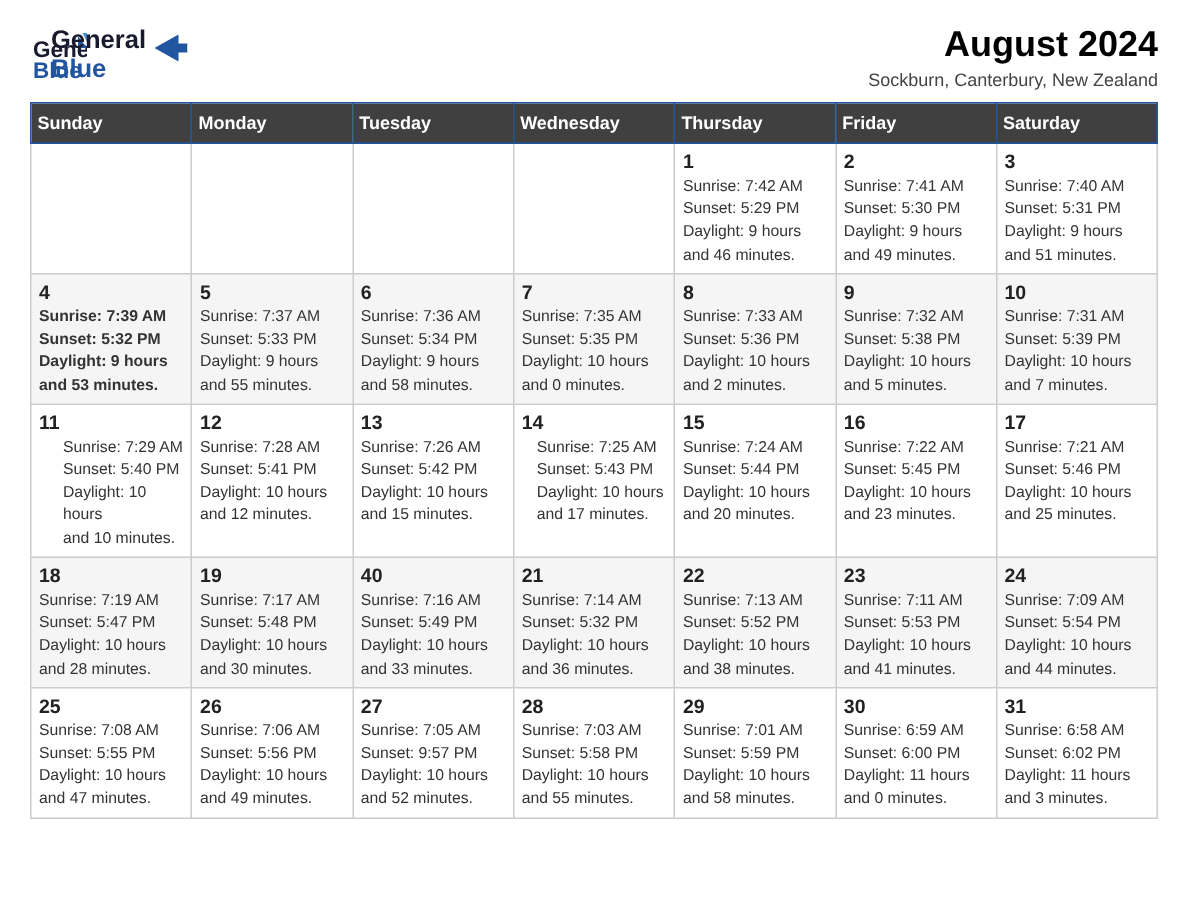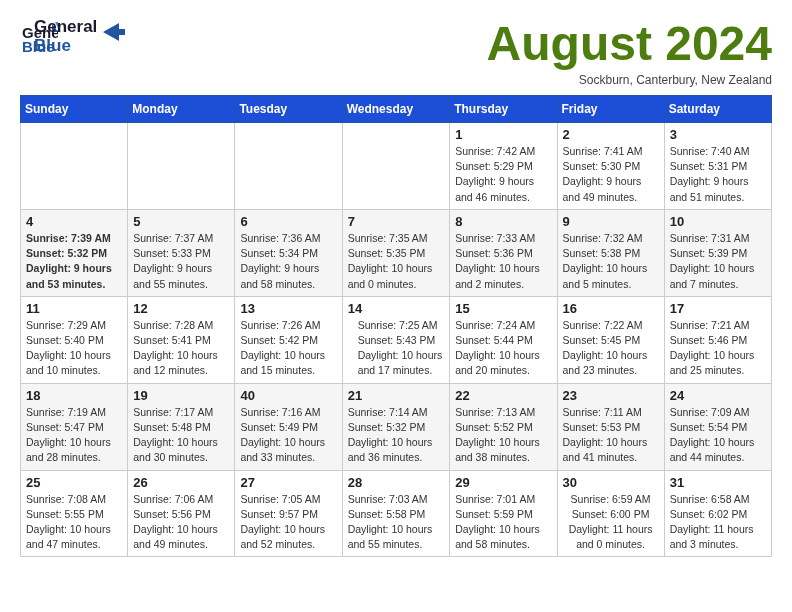--- a/index.html
+++ b/index.html
@@ -13,36 +13,36 @@
     .header {
       display: flex;
       align-items: flex-start;
       justify-content: space-between;
       margin-bottom: 8px;
     }
     .title-block {
       text-align: right;
     }
     .main-title {
-      font-size: 48px;
+      font-size: 24px;
       font-weight: bold;
-      color: #4d7c0f;
+      color: #000000;
     }
     .subtitle {
       font-size: 12px;
       color: #444;
       margin-top: 2px;
     }
     .calendar {
       width: 100%;
       border-collapse: collapse;
       font-size: 11px;
     }
     .calendar th {
-      background: #1d4ed8;
+      background: #404040;
       color: #fff;
       padding: 6px 4px;
       text-align: left;
       font-size: 12px;
       font-weight: bold;
       border: 1px solid #2255a0;
     }
     .calendar td {
       border: 1px solid #ccc;
       padding: 4px 5px;
@@ -190,21 +190,21 @@
           <span class="day-number">10</span>
           <div class="day-info" style="white-space: pre-line;">Sunrise: 7:31 AM
 Sunset: 5:39 PM
 Daylight: 10 hours
 and 7 minutes.</div>
         </td>
       </tr>
       <tr>
         <td>
           <span class="day-number">11</span>
-          <div class="day-info" style="white-space: pre-line;">Sunrise: 7:29 AM
+          <div class="day-info" style="white-space: pre-line; margin-left: 16px;">Sunrise: 7:29 AM
 Sunset: 5:40 PM
 Daylight: 10 hours
 and 10 minutes.</div>
         </td>
         <td>
           <span class="day-number">12</span>
           <div class="day-info" style="white-space: pre-line;">Sunrise: 7:28 AM
 Sunset: 5:41 PM
 Daylight: 10 hours
 and 12 minutes.</div>
@@ -327,21 +327,21 @@
         </td>
         <td>
           <span class="day-number">29</span>
           <div class="day-info" style="white-space: pre-line;">Sunrise: 7:01 AM
 Sunset: 5:59 PM
 Daylight: 10 hours
 and 58 minutes.</div>
         </td>
         <td>
           <span class="day-number">30</span>
-          <div class="day-info" style="white-space: pre-line; text-align: center;">Sunrise: 6:59 AM
+          <div class="day-info" style="white-space: pre-line;">Sunrise: 6:59 AM
 Sunset: 6:00 PM
 Daylight: 11 hours
 and 0 minutes.</div>
         </td>
         <td>
           <span class="day-number">31</span>
           <div class="day-info" style="white-space: pre-line;">Sunrise: 6:58 AM
 Sunset: 6:02 PM
 Daylight: 11 hours
 and 3 minutes.</div>

